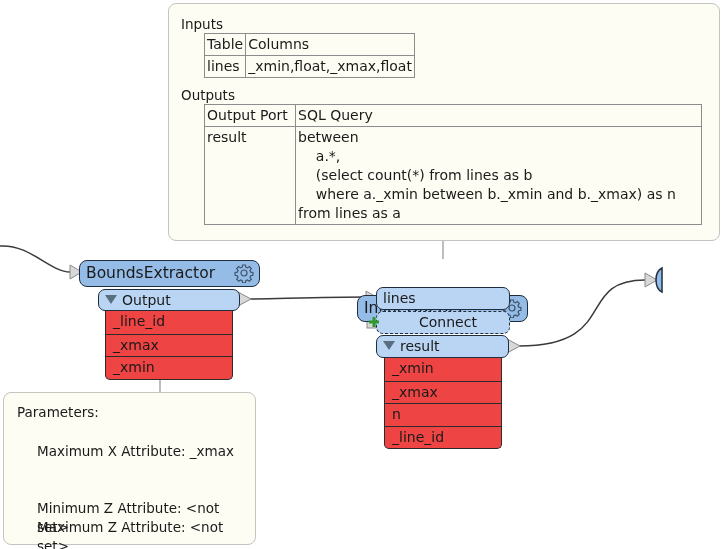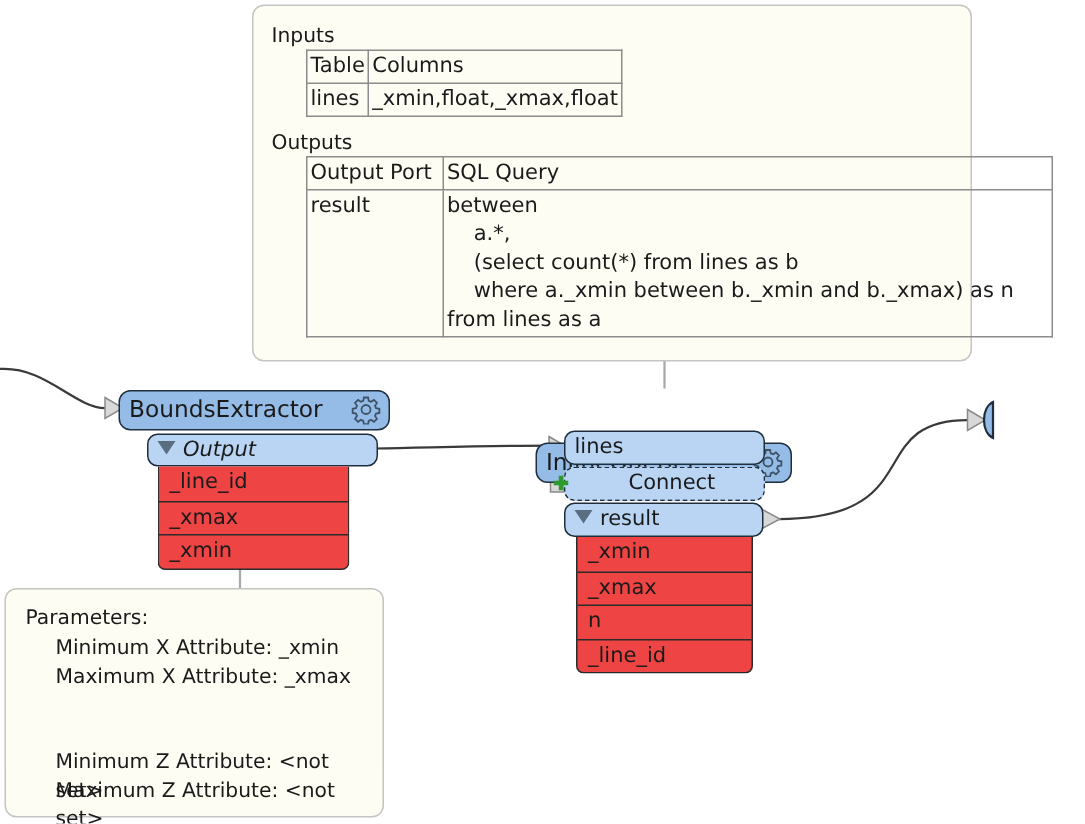--- a/index.html
+++ b/index.html
@@ -42,21 +42,21 @@
   <polygon points="366,291 378,298 366,305" fill="#d8d8d8" stroke="#8a8a8a" stroke-width="1"></polygon>
   <polygon points="238,292 251,299 238,306" fill="#d8d8d8" stroke="#8a8a8a" stroke-width="1"></polygon>
   <polygon points="507,339 520,346 507,353" fill="#d8d8d8" stroke="#8a8a8a" stroke-width="1"></polygon>
   <polygon points="645,273 657,280 645,287" fill="#d8d8d8" stroke="#8a8a8a" stroke-width="1"></polygon>
 
   <path d="M662,268 C654,272 654,288 662,292 Z" fill="#94bce6" stroke="#1f2e3e" stroke-width="1.5"></path>
 
   <rect x="367" y="316" width="9" height="12" fill="#d8d8d8" stroke="#8a8a8a" stroke-width="1"></rect>
 </svg>
 
-<div class="bubble" style="left:168px;top:3px;width:480px;height:238px;">
+<div class="bubble" style="left:168px;top:3px;width:552px;height:238px;">
   <div class="abs bubble-text" style="left:12px;top:11px;">Inputs</div>
   <table class="ann" style="left:35px;top:29px;">
     <tbody>
         <tr>
       <td>Table</td>
       <td style="padding-right:20px;">Columns</td>
     </tr>
     <tr>
       <td>lines</td>
       <td>_xmin,float,_xmax,float</td>
@@ -87,33 +87,32 @@
 <div>
   <div class="node-header" style="left:79px;top:260px;width:181px;height:27px;">
     <span>BoundsExtractor</span>
     <svg class="gear" viewBox="0 0 20 20" style="right:5px;top:2px;">
       <g fill="none" stroke="#3f5368" stroke-width="1.2">
         <circle cx="10" cy="10" r="3"></circle>
         <path d="M8.6,2 h2.8 l0.4,2.2 l1.6,0.7 l1.9,-1.3 l2,2 l-1.3,1.9 l0.7,1.6 l2.2,0.4 v2.8 l-2.2,0.4 l-0.7,1.6 l1.3,1.9 l-2,2 l-1.9,-1.3 l-1.6,0.7 l-0.4,2.2 h-2.8 l-0.4,-2.2 l-1.6,-0.7 l-1.9,1.3 l-2,-2 l1.3,-1.9 l-0.7,-1.6 l-2.2,-0.4 v-2.8 l2.2,-0.4 l0.7,-1.6 l-1.3,-1.9 l2,-2 l1.9,1.3 l1.6,-0.7 z"></path>
       </g>
     </svg>
   </div>
-  <div class="port" style="left:98px;top:289px;width:154px;height:22px;font-style:italic;">
+  <div class="port" style="left:98px;top:289px;width:142px;height:22px;">
     <span class="tri"></span><span>Output</span>
   </div>
   <div class="attr-list" style="left:105px;top:311px;width:128px;height:69px;">
     <div class="attr">_line_id</div>
     <div class="attr">_xmax</div>
     <div class="attr">_xmin</div>
   </div>
 </div>
 
 <div class="bubble" style="left:3px;top:392px;width:253px;height:153px;">
   <div class="abs bubble-text" style="left:13px;top:10px;">Parameters:</div>
-  <div class="abs bubble-text" style="left:33px;top:30px;">Minimum X Attribute: _xmin</div>
   <div class="abs bubble-text" style="left:33px;top:49px;">Maximum X Attribute: _xmax</div>
   <div class="abs bubble-text" style="left:33px;top:106px;">Minimum Z Attribute: &lt;not set&gt;</div>
   <div class="abs bubble-text" style="left:33px;top:125px;">Maximum Z Attribute: &lt;not set&gt;</div>
 </div>
 
 <div>
   <div class="node-header" style="left:357px;top:259px;width:171px;height:27px;margin-top:36px;">
     <span>InlineQuerier</span>
     <svg class="gear" viewBox="0 0 20 20" style="right:5px;top:2px;">
       <g fill="none" stroke="#3f5368" stroke-width="1.2">

